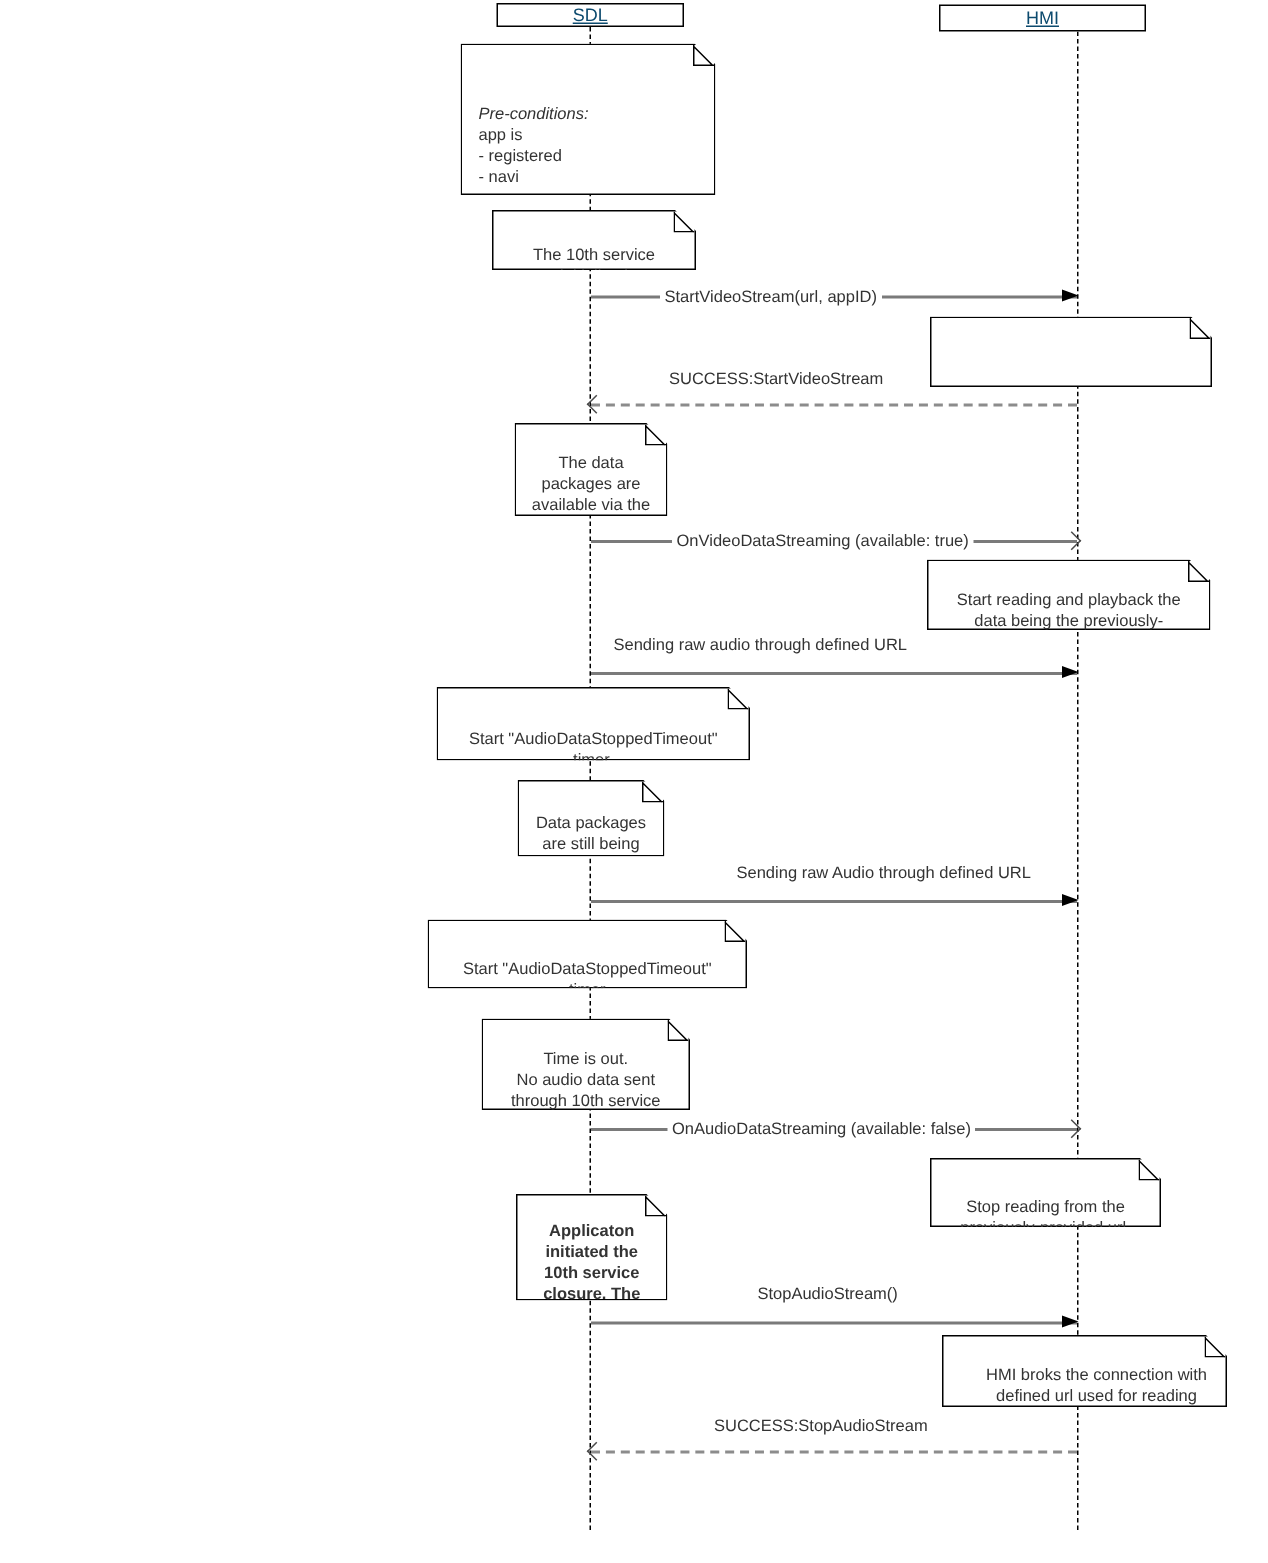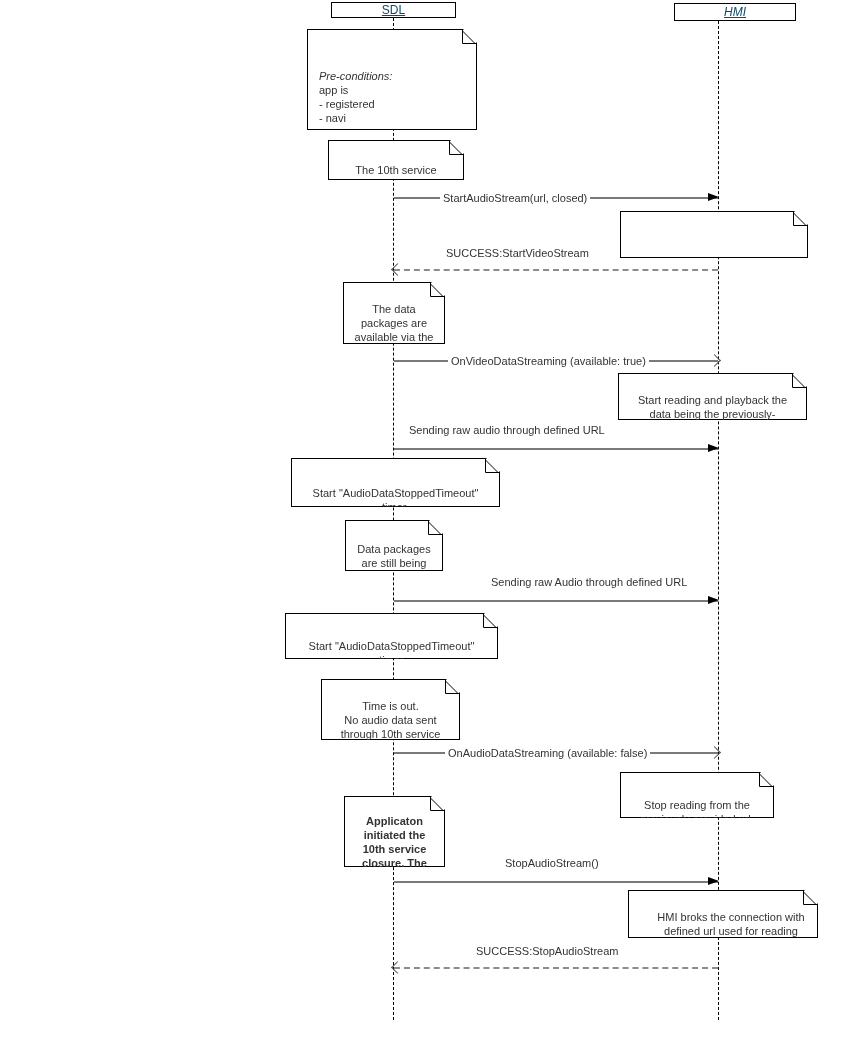--- a/index.html
+++ b/index.html
@@ -52,28 +52,28 @@
 <body>
 
 <div id="canvas">
 
   <div class="lifeline" style="left:393px; top:18px; height:1002px;"></div>
   <div class="lifeline" style="left:718px; top:21px; height:999px;"></div>
 
   <div class="actor" style="left:331px; top:2px; width:125px; height:16px;">
     <span>SDL</span>
   </div>
-  <div class="actor" style="left:674px; top:3px; width:122px; height:18px;font-style:italic;">
+  <div class="actor" style="left:626px; top:3px; width:138px; height:18px;">
     <span>HMI</span>
   </div>
 
   <div class="msg solid" style="top:198px;">
     <div class="line"></div>
     <div class="head-filled-right"></div>
-    <div class="label" style="left:46px; top:-8px;">StartAudioStream(url, closed)</div>
+    <div class="label" style="left:46px; top:-8px;">StartVideoStream(url, appID)</div>
   </div>
 
   <div class="msg dashed" style="top:270px;">
     <div class="line"></div>
     <div class="head-open-left"></div>
     <div class="label" style="left:49px; top:-25px;">SUCCESS:StartVideoStream</div>
   </div>
 
   <div class="msg solid" style="top:361px;">
     <div class="line"></div>

